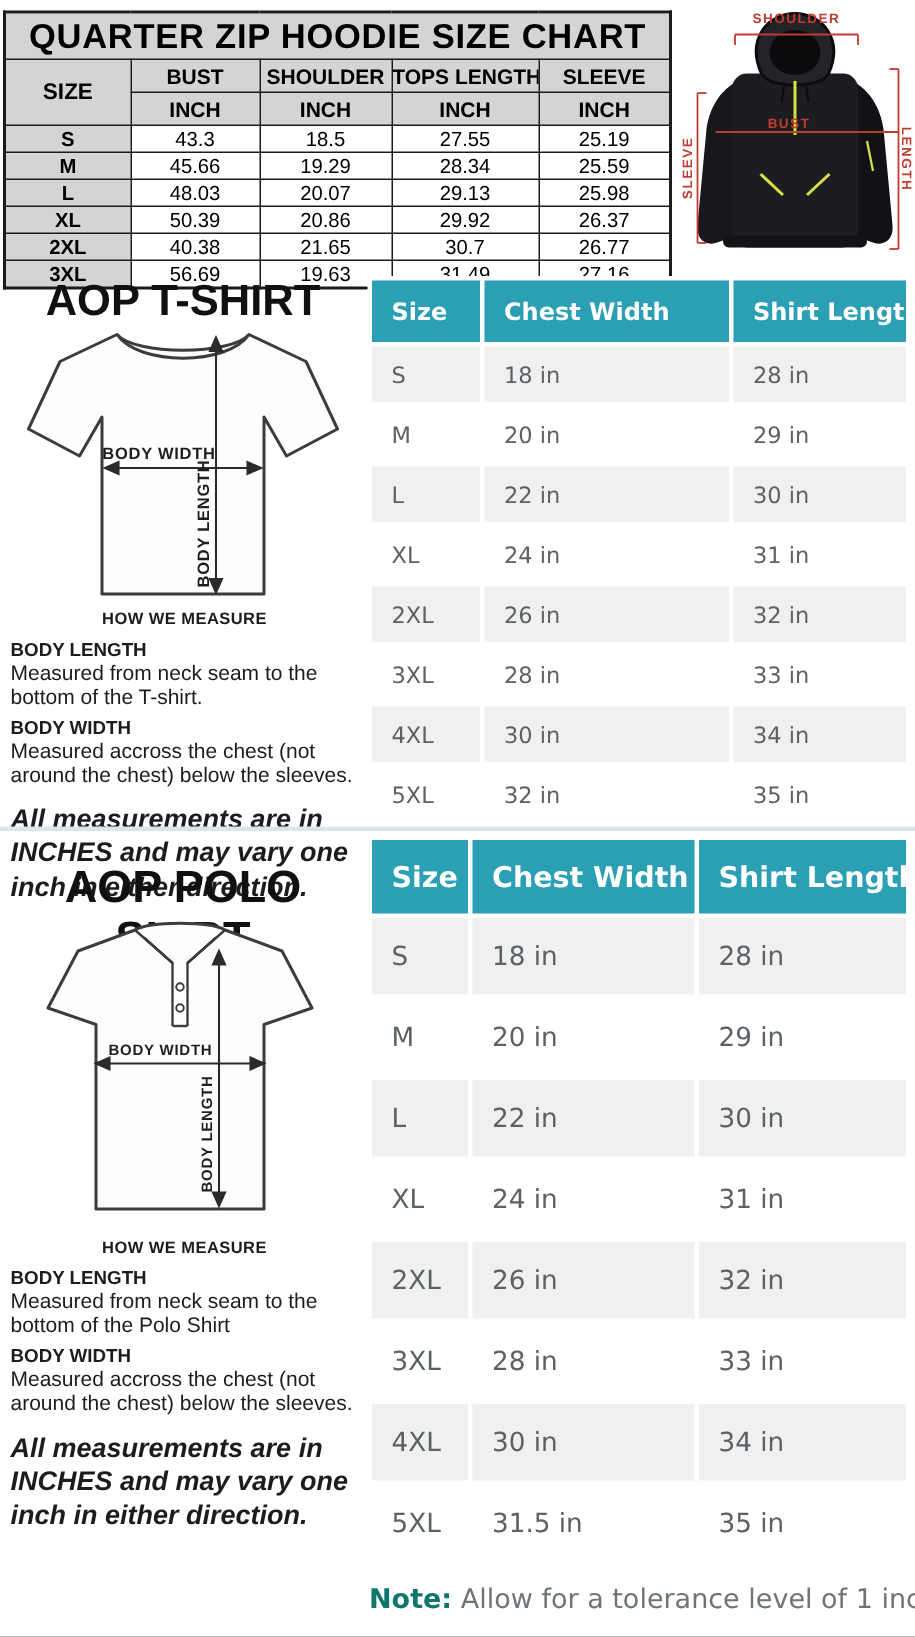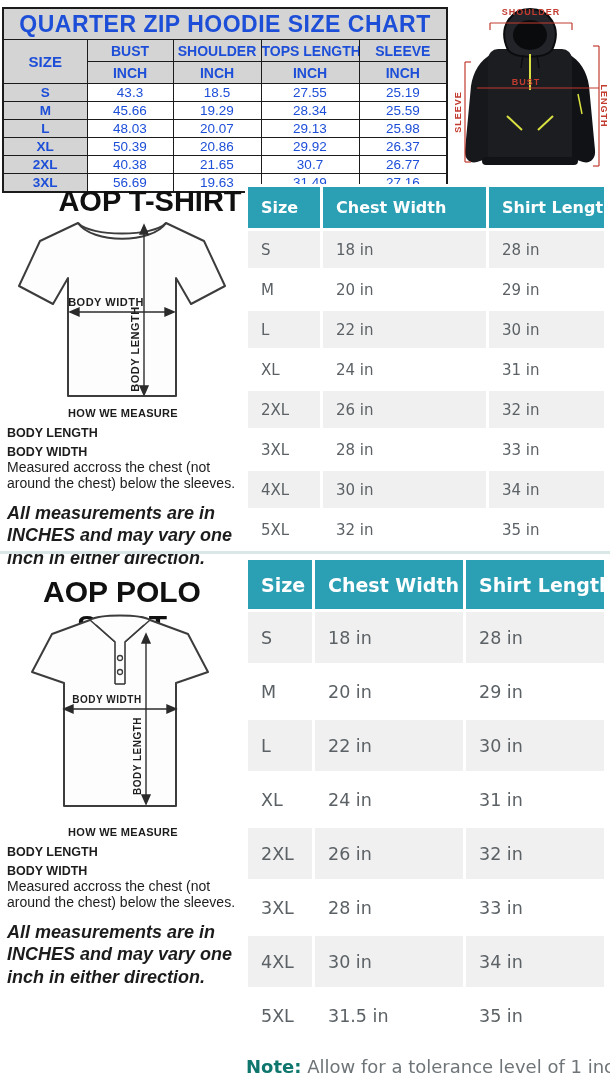--- a/index.html
+++ b/index.html
@@ -12,37 +12,37 @@
   }
 
   
   .hoodie-table {
     position:absolute; left:2px; top:7px; width:444px;
     border-collapse:collapse; table-layout:fixed;
     border:2px solid #1b1b1b; background:#fff;
   }
   .hoodie-table th, .hoodie-table td {
     border:1px solid #1b1b1b; text-align:center; vertical-align:middle;
-    padding:0; color:#1d4ed8; overflow:hidden; white-space:nowrap;
+    padding:0; color:#000000; overflow:hidden; white-space:nowrap;
   }
   .hoodie-table .title-cell {
     background:var(--chart-gray); height:30px;
     font-size:23px; font-weight:bold; letter-spacing:0.5px;
   }
   .hoodie-table .head-cell { background:var(--chart-gray); font-weight:bold; font-size:14px; height:21px; }
   .hoodie-table .size-head { background:var(--chart-gray); font-weight:bold; font-size:15px; }
   .hoodie-table tbody td { height:17px; font-size:13.5px; background:#fff; }
   .hoodie-table tbody td:first-child { background:var(--chart-gray); font-weight:bold; }
 
   
   .hoodie-figure { position:absolute; left:452px; top:2px; }
 
   
   .sec-title { position:absolute; left:0; width:244px; text-align:center; font-weight:bold; color:#101010; }
-  .tee-title  { top:185px; font-size:29px;padding-left:28px; }
+  .tee-title  { top:185px; font-size:29px; }
   .polo-title { top:575px; font-size:30px; }
   .tee-diagram  { position:absolute; left:8px;  top:216px; }
   .polo-diagram { position:absolute; left:12px; top:612px; }
 
   .measure { position:absolute; left:7px; width:232px; color:#1c1c1c; }
   .measure-tshirt { top:407px; }
   .measure-polo   { top:826px; }
   .measure-heading { text-align:center; font-weight:bold; font-size:11px; letter-spacing:0.3px; margin-bottom:7px; }
   .measure .term { font-weight:bold; font-size:12.5px; margin-top:5px; }
   .measure .desc { font-size:14px; line-height:1.17; }
@@ -211,20 +211,21 @@
     </g>
     <g fill="#1E1E1E" font-weight="bold" font-size="11" letter-spacing="0.5">
       <text x="98" y="90" text-anchor="middle">BODY WIDTH</text>
       <text transform="rotate(-90 128 133)" x="128" y="136" text-anchor="middle">BODY LENGTH</text>
     </g>
   </svg>
 
   <div class="measure measure-tshirt">
     <div class="measure-heading">HOW WE MEASURE</div>
     <div class="term">BODY LENGTH</div>
+    <div class="desc">Measured from neck seam to the bottom of the T-shirt.</div>
     <div class="term">BODY WIDTH</div>
     <div class="desc">Measured accross the chest (not around the chest) below the sleeves.</div>
     <div class="tolerance">All measurements are in INCHES and may vary one inch in either direction.</div>
   </div>
 
   <table class="size-table t-tshirt">
     <colgroup>
         <col style="width:72px">
         <col style="width:163px">
         <col style="width:115px">
@@ -306,20 +307,21 @@
     </g>
     <g fill="#1E1E1E" font-weight="bold" font-size="10" letter-spacing="0.5">
       <text x="95" y="91" text-anchor="middle">BODY WIDTH</text>
       <text transform="rotate(-90 126 144)" x="126" y="147" text-anchor="middle">BODY LENGTH</text>
     </g>
   </svg>
 
   <div class="measure measure-polo">
     <div class="measure-heading">HOW WE MEASURE</div>
     <div class="term">BODY LENGTH</div>
+    <div class="desc">Measured from neck seam to the bottom of the Polo Shirt</div>
     <div class="term">BODY WIDTH</div>
     <div class="desc">Measured accross the chest (not around the chest) below the sleeves.</div>
     <div class="tolerance">All measurements are in INCHES and may vary one inch in either direction.</div>
   </div>
 
   <table class="size-table t-polo">
     <colgroup>
         <col style="width:64px">
         <col style="width:148px">
         <col style="width:138px">

